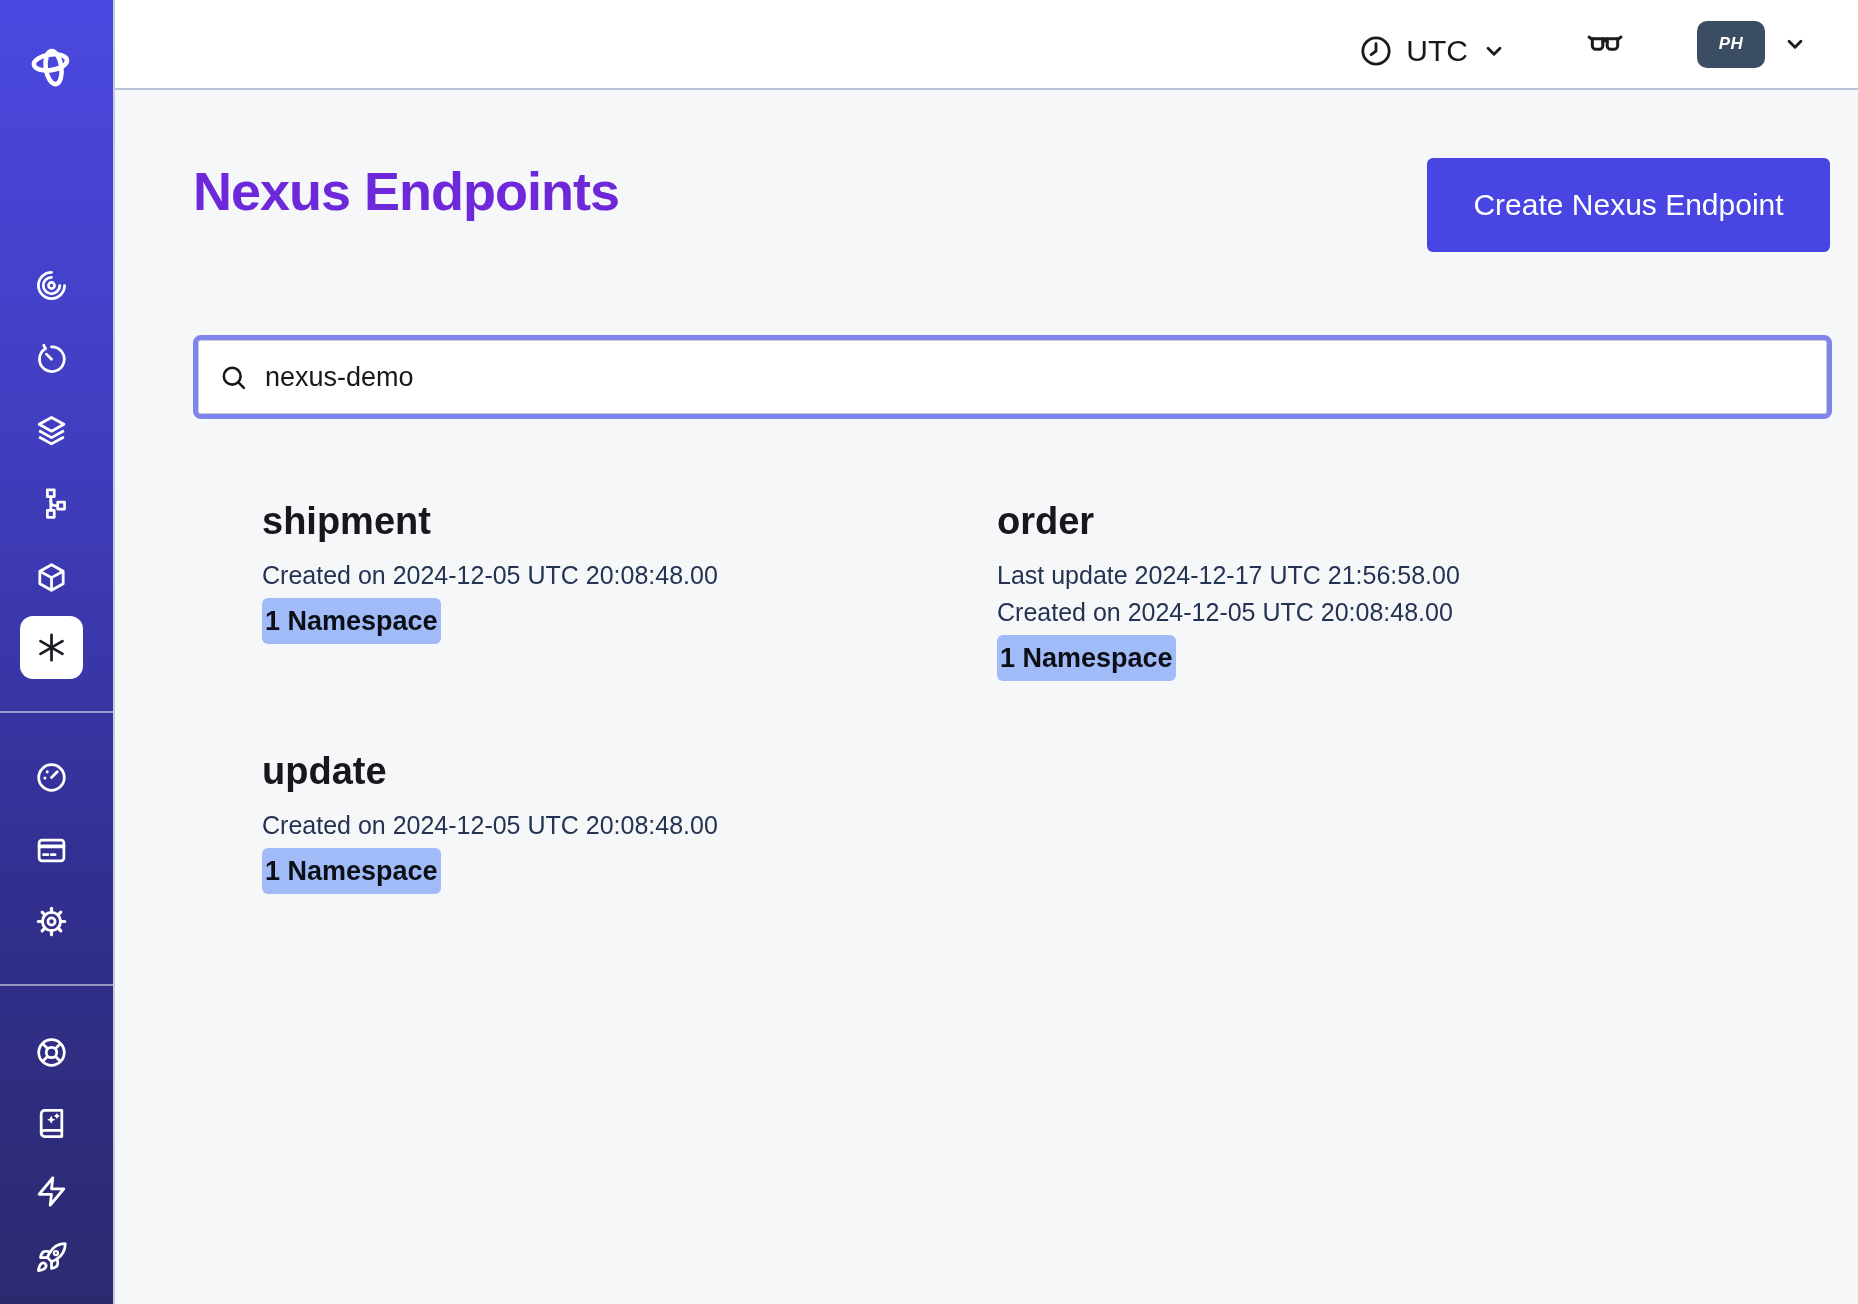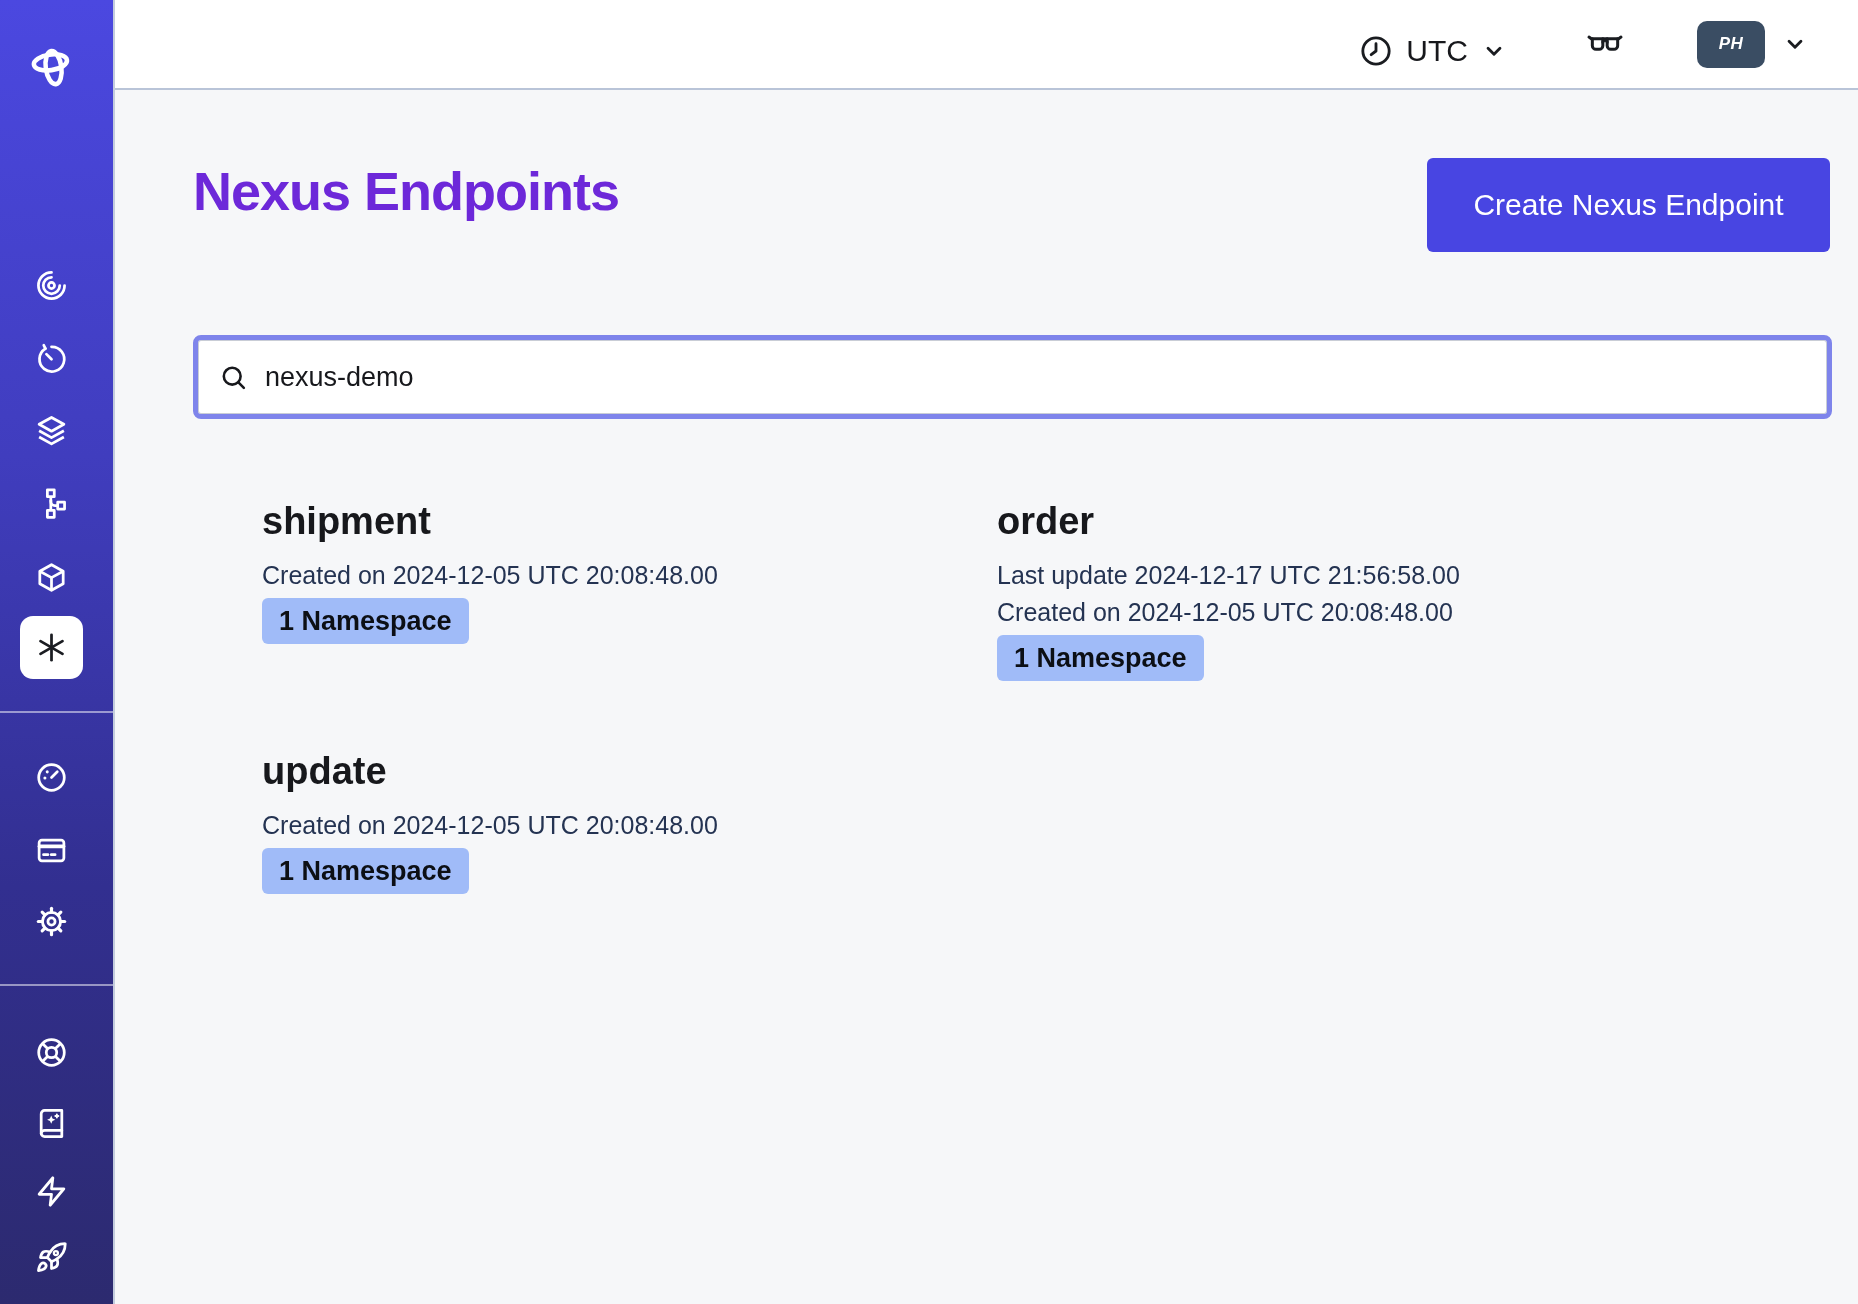--- a/index.html
+++ b/index.html
@@ -65,21 +65,21 @@
   }
   .cards {
     position:absolute; left:115px; top:408px;
     display:grid; grid-template-columns:735px 735px; row-gap:67px;margin-left:32px;
   }
   .card { cursor:pointer; }
   .card h2 { margin:0 0 13px 0; font-size:38px; font-weight:700; line-height:47px; color:#17181C; }
   .card .meta { margin:0 0 3px 0; font-size:25px; line-height:34px; color:#243352; }
   .badge {
     display:inline-block; margin-top:3px; height:46px; line-height:46px;
-    padding:0 17px; background:#A0BBF8; border-radius:6px;
+    padding:0 3px; background:#A0BBF8; border-radius:6px;
     font-size:27px; font-weight:700; color:#0C0F15;
   }
 </style>
 </head>
 <body>
 
 <aside class="sidebar">
   <div class="nav-item logo" style="top:33px">
     <svg viewBox="0 0 48 48" fill="none" stroke="#fff" stroke-width="4.4">
       <ellipse cx="22.5" cy="21.5" rx="16" ry="7.5" transform="rotate(-8 22.5 21.5)"></ellipse>

